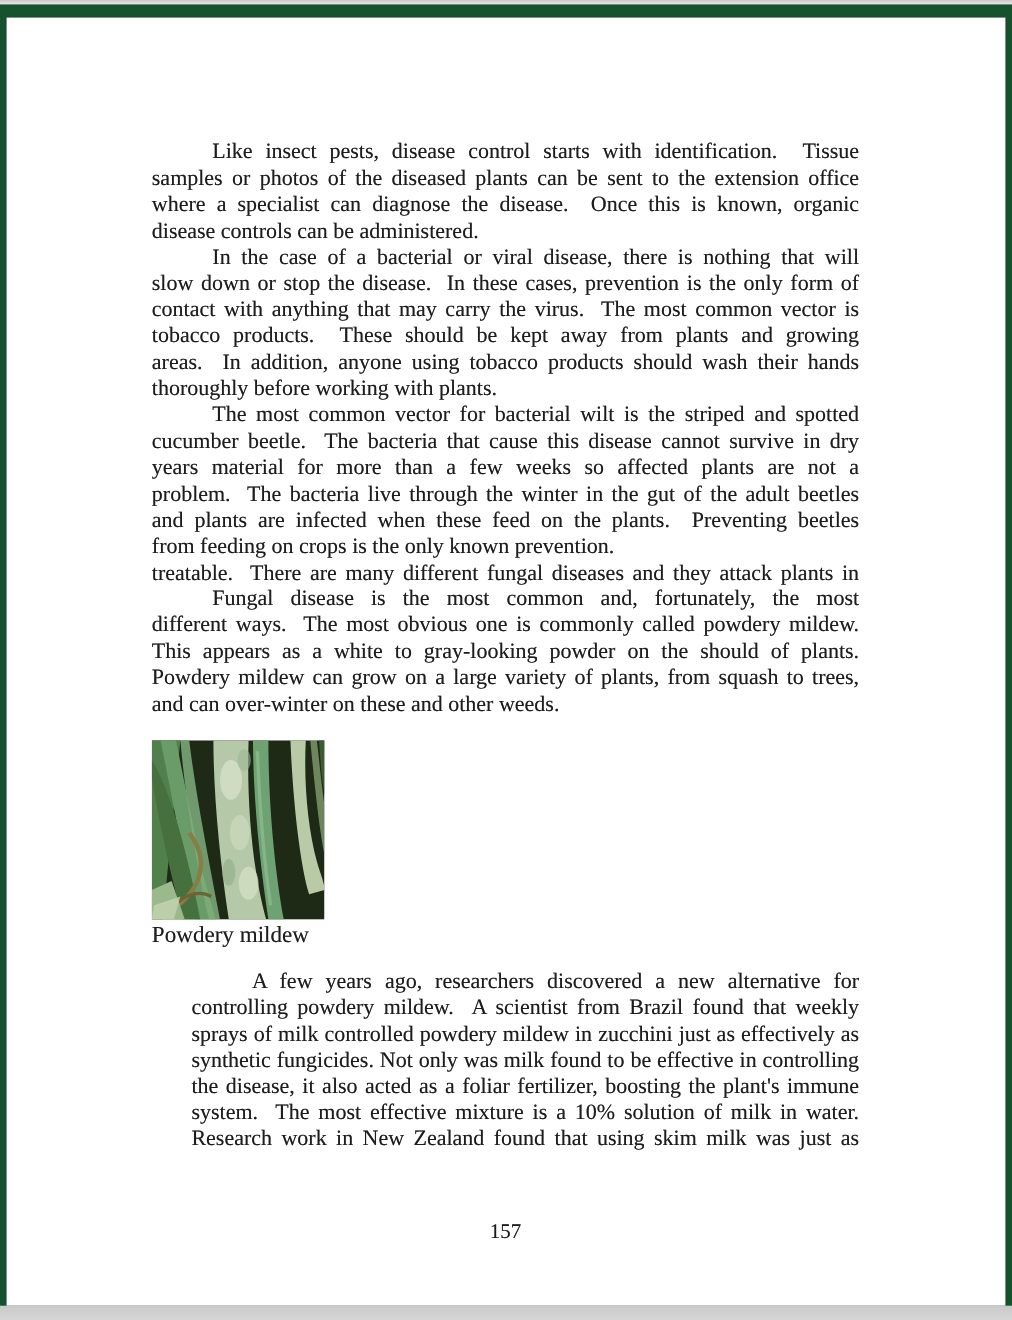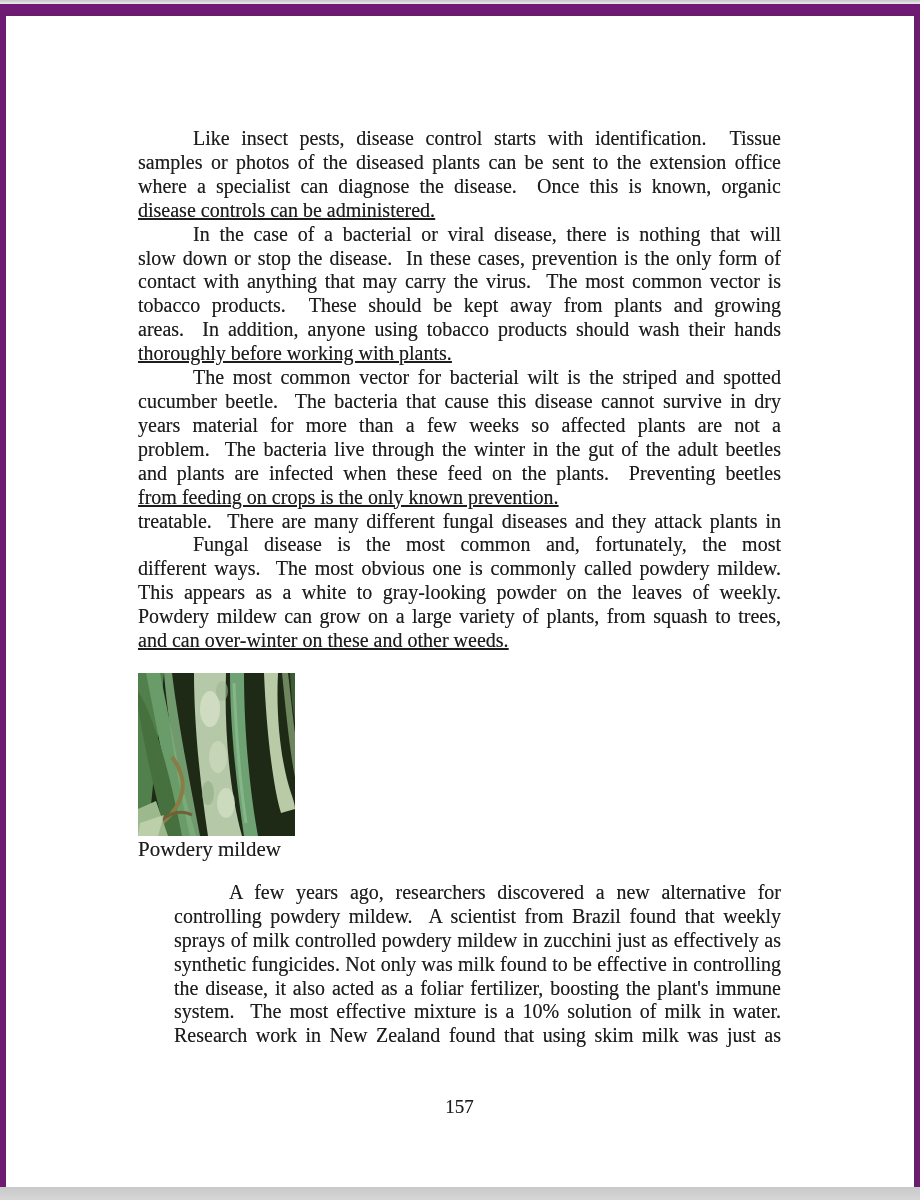--- a/index.html
+++ b/index.html
@@ -5,21 +5,21 @@
   html, body {
     margin: 0; padding: 0;
     width: 920px; height: 1200px;
     background: #ffffff;
     overflow: hidden;
     font-family: "Liberation Serif", serif;
   }
   .viewer {
     position: relative;
     width: 920px; height: 1200px;
-    background: #701a75;
+    background: #14532d;
   }
   .prev-page-edge {
     position: absolute; top: 0; left: 0; right: 0; height: 4px;
     background: linear-gradient(#c6c6c6, #ececec);
   }
   .next-page-gap {
     position: absolute; top: 1187px; left: 0; right: 0; height: 13px;
     background: linear-gradient(#c9c9c9, #d6d6d6);
   }
   .page {
@@ -36,37 +36,37 @@
     line-height: 23.9px;
     text-shadow: 0 0 0.5px rgba(20,20,20,0.55);
   }
   .para { margin: 0; }
   .line {
     text-align: justify;
     text-align-last: justify;
     white-space: normal;
   }
   .line.first { text-indent: 55px; }
-  .line.last-left { text-align-last: left; text-decoration: underline; }
+  .line.last-left { text-align-last: left; }
   .figure-block { margin: 20px 0 0 0; }
   .photo {
     width: 157px; height: 163px;
     display: block;
   }
   .photo svg { display: block; }
   .figure-caption {
     font-size: 21px;
     line-height: 20px;
     margin-top: 3px;
     text-align: left;
     text-shadow: 0 0 0.4px rgba(20,20,20,0.5);
   }
   .after-figure { margin-top: 22px; margin-left: 36px; }
   .page-number {
-    margin-top: 49px;
+    margin-top: 62px;
     text-align: center;
     font-size: 19px;
     line-height: 20px;
     text-shadow: 0 0 0.4px rgba(20,20,20,0.5);
   }
 </style>
 </head>
 <body>
 
 <div class="viewer">
@@ -96,21 +96,21 @@
             <div class="line">cucumber beetle.&nbsp; The bacteria that cause this disease cannot survive in dry</div>
             <div class="line">years material for more than a few weeks so affected plants are not a</div>
             <div class="line">problem.&nbsp; The bacteria live through the winter in the gut of the adult beetles</div>
             <div class="line">and plants are infected when these feed on the plants.&nbsp; Preventing beetles</div>
             <div class="line last-left">from feeding on crops is the only known prevention.</div>
           </div>
           <div class="para">
             <div class="line">treatable.&nbsp; There are many different fungal diseases and they attack plants in</div>
             <div class="line first">Fungal disease is the most common and, fortunately, the most</div>
             <div class="line">different ways.&nbsp; The most obvious one is commonly called powdery mildew.</div>
-            <div class="line">This appears as a white to gray-looking powder on the leaves of weekly.</div>
+            <div class="line">This appears as a white to gray-looking powder on the should of plants.</div>
             <div class="line">Powdery mildew can grow on a large variety of plants, from squash to trees,</div>
             <div class="line last-left">and can over-winter on these and other weeds.</div>
           </div>
         </div>
 
       <div class="figure-block">
         <div class="photo">
           <svg viewBox="0 0 157 163" width="157" height="163" xmlns="http://www.w3.org/2000/svg">
             <rect width="157" height="163" fill="#1e2a15"></rect>
 

